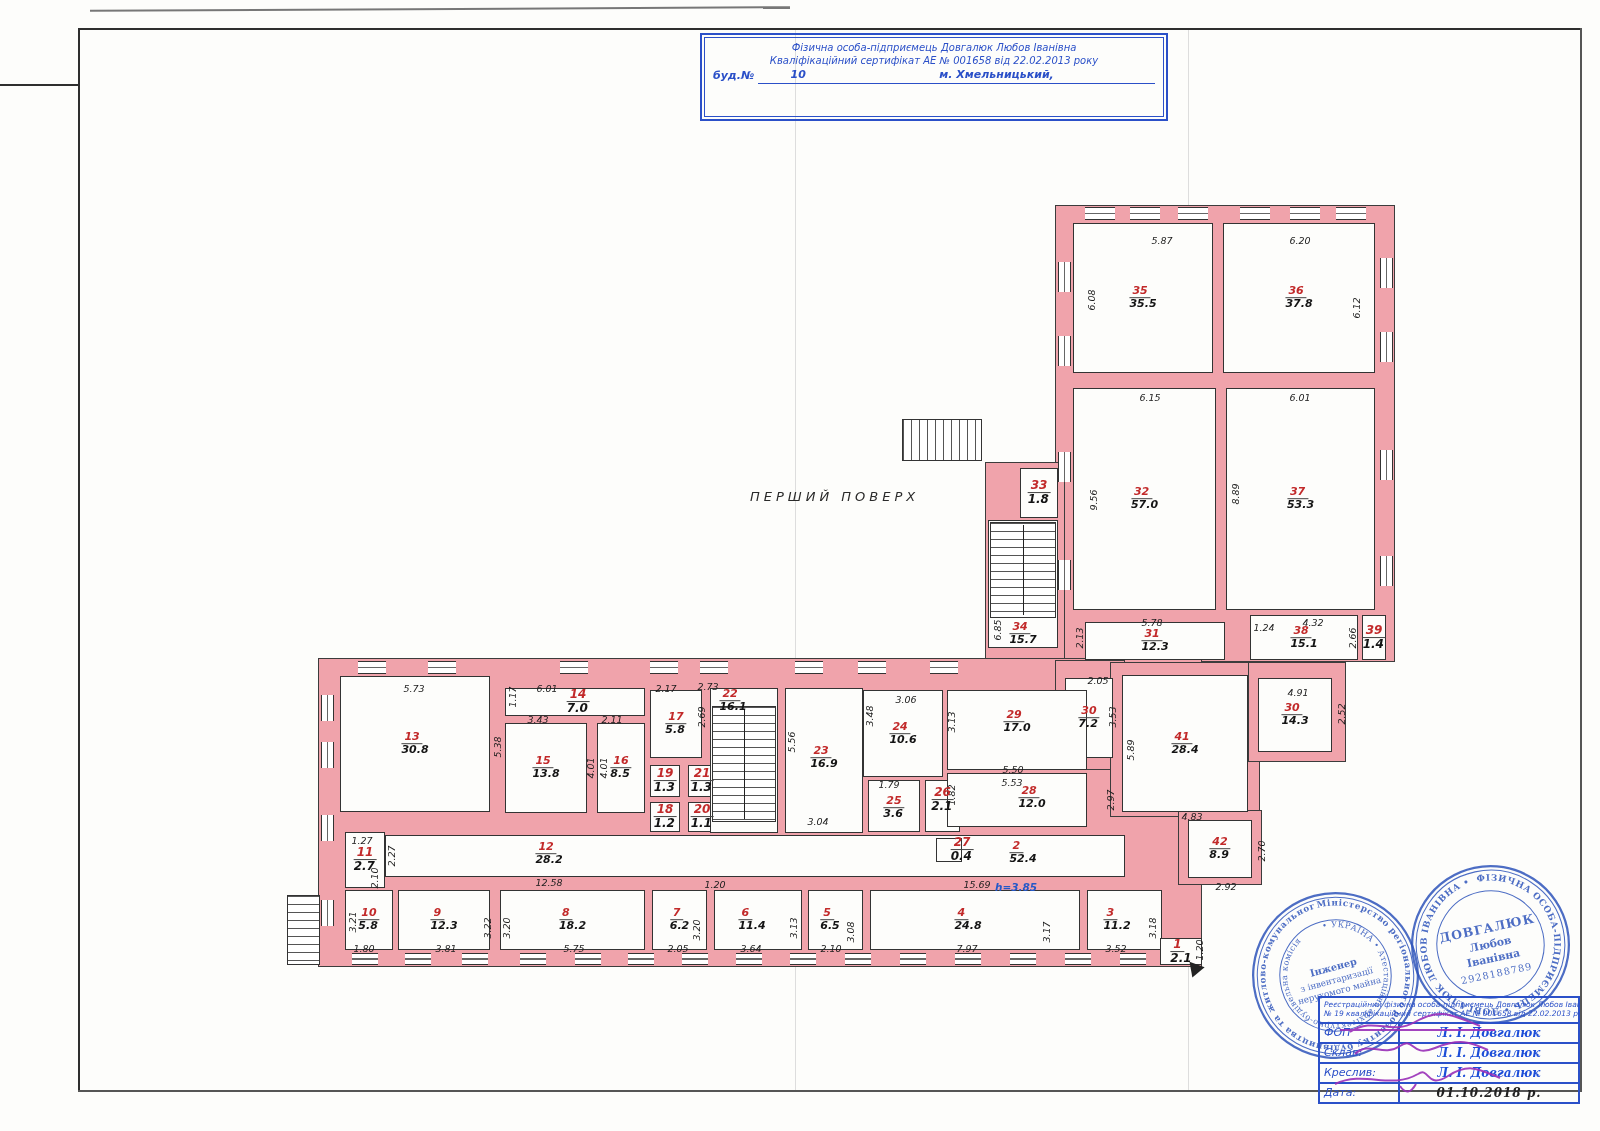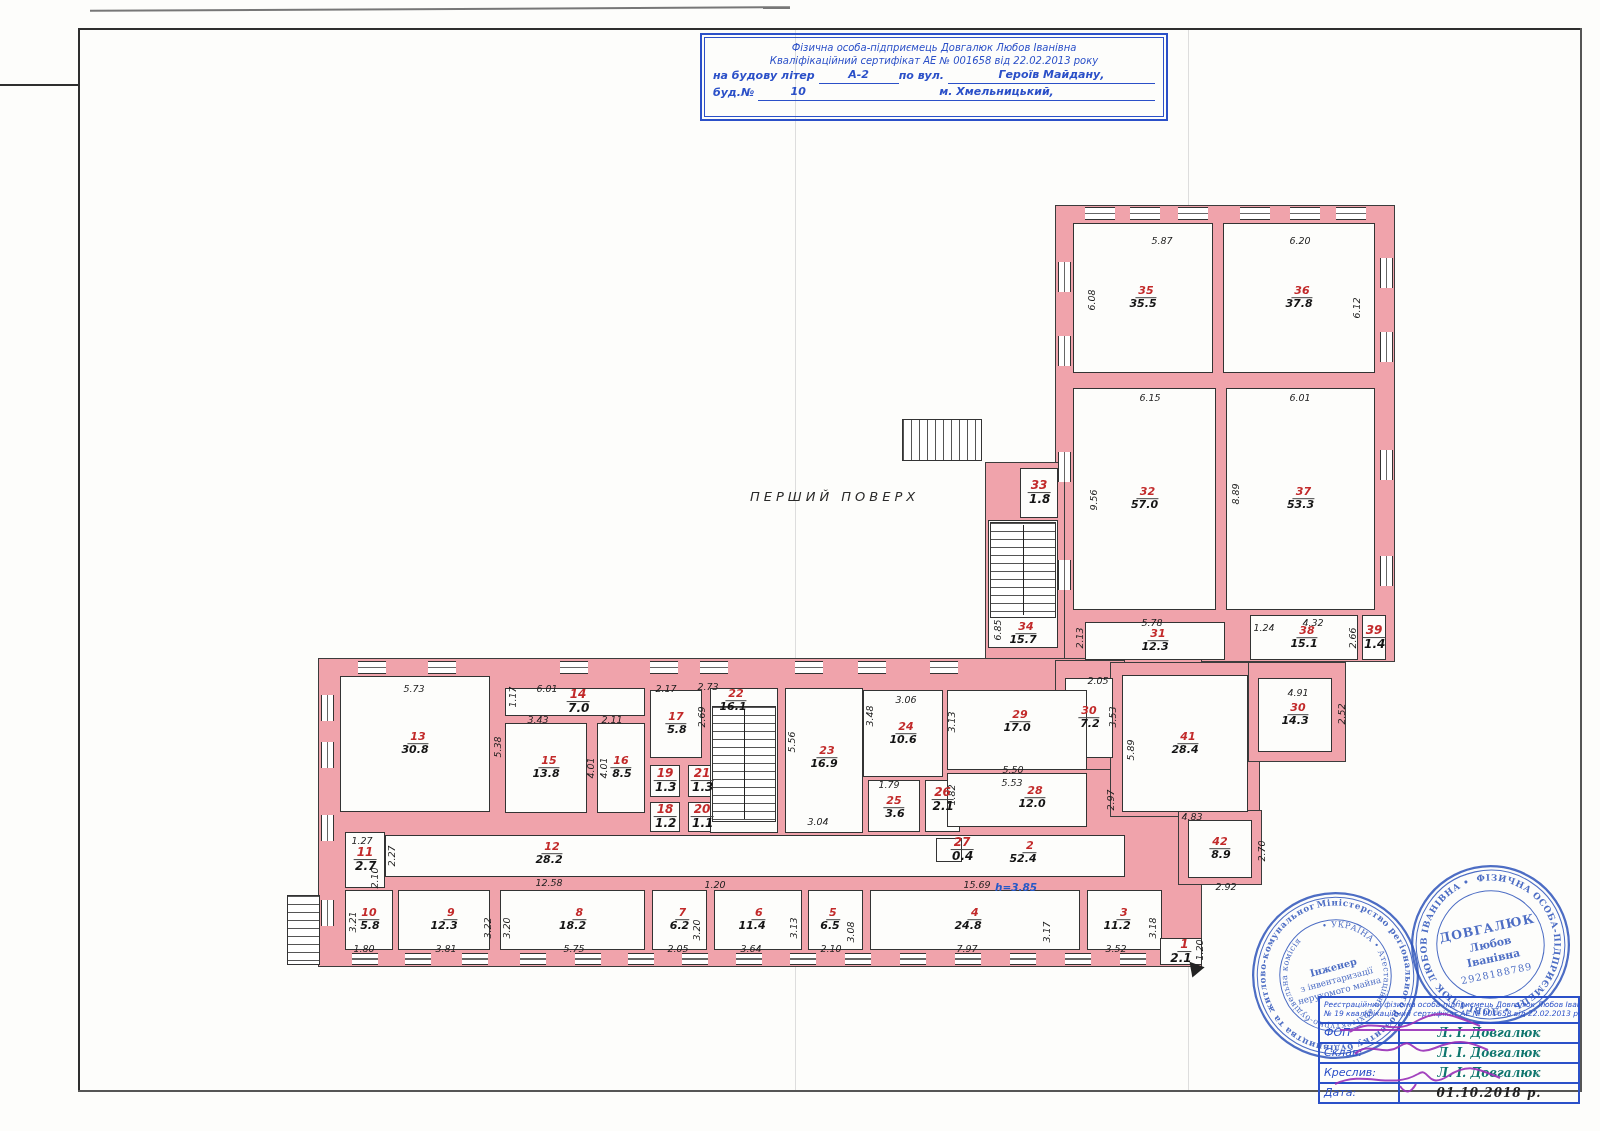--- a/index.html
+++ b/index.html
@@ -17,21 +17,21 @@
   .tb-t .sc2{margin-left:18px;}
   .tb-row{display:flex;font-size:11px;font-weight:bold;line-height:16px;padding:0 8px;align-items:flex-end;white-space:nowrap;}
   .tb-row .u{border-bottom:1.5px solid #2b50c8;text-align:center;}
   .tb-row .w90{width:80px;}
   .tb-row .grow{flex:1;}
   .tb-row .lbl{padding-right:4px;}
   
   #plan{position:absolute;left:0;top:0;width:1600px;height:1131px;}
   .body-walls{position:absolute;background:#f0a3ab;border:1.5px solid #3c3c3c;box-sizing:border-box;}
   .room{position:absolute;background:#fdfdfb;border:1.3px solid #333;box-sizing:border-box;z-index:2;}
-  .room-label{position:absolute;transform:translate(-50%,-50%);text-align:right;
+  .room-label{position:absolute;transform:translate(-50%,-50%);text-align:left;
       font:italic bold 11px "DejaVu Sans",sans-serif;line-height:1.12;z-index:6;white-space:nowrap;}
   .room-label .rn{color:#c22a2a;display:inline-block;border-bottom:1px solid #444;padding:0 3px;}
   .room-label .ra{display:block;color:#141414;}
   .room-label.small{font-size:12px;}
   .dim{position:absolute;transform:translate(-50%,-50%);font:italic 9.5px "DejaVu Sans",sans-serif;
       color:#1d1d1d;z-index:5;white-space:nowrap;}
   .dim.v{transform:translate(-50%,-50%) rotate(-90deg);}
   .dim.hdim{color:#2458c8;font-weight:bold;font-size:10.5px;}
   .win-h{position:absolute;z-index:3;background:linear-gradient(#fff 42%,#666 42%,#666 58%,#fff 58%);
       border-top:1.2px solid #333;border-bottom:1.2px solid #333;box-sizing:border-box;}
@@ -56,21 +56,21 @@
   .stamp .c2{font-size:8.5px;text-anchor:middle;}
   .stamp .nm{font-size:12px;font-weight:bold;text-anchor:middle;letter-spacing:1px;}
   .stamp .nm2{font-size:10.5px;font-weight:bold;text-anchor:middle;}
   .stamp .code{font-size:9.5px;text-anchor:middle;letter-spacing:1px;}
   .sigtable{position:absolute;left:1318px;top:996px;width:262px;height:108px;z-index:9;
       border:2px solid #2b50c8;box-sizing:border-box;color:#2b50c8;font-style:italic;}
   .st-head{font-size:7.5px;line-height:9px;padding:2px 4px;height:24px;box-sizing:border-box;
       overflow:hidden;white-space:nowrap;}
   .st-row{display:flex;border-top:2px solid #2b50c8;box-sizing:border-box;}
   .st-l{width:78px;padding:2px 4px;font-size:11px;box-sizing:border-box;}
-  .st-r{flex:1;border-left:2px solid #2b50c8;padding:2px 6px;font-size:12px;color:#0f766e;
+  .st-r{flex:1;border-left:2px solid #2b50c8;padding:2px 6px;font-size:12px;color:#1d4ed8;
       font-family:"DejaVu Serif","Liberation Serif",serif;font-weight:bold;box-sizing:border-box;text-align:center;}
   .st-row.date .st-r{color:#222;font-style:italic;letter-spacing:1px;}
   .sig-overlay{position:absolute;left:1330px;top:1006px;z-index:10;}
 </style>
 </head>
 <body>
 
 <div id="sheet">
 
   <div class="sline" style="left:78px;top:28px;width:2px;height:1064px;"></div>
@@ -79,26 +79,20 @@
   <div class="sline" style="left:1580px;top:28px;width:2px;height:1064px;background:#555;"></div>
   <div class="sline" style="left:0;top:84px;width:78px;height:2px;"></div>
   <div class="sline" style="left:90px;top:8px;width:700px;height:2px;background:#777;transform:rotate(-0.3deg);"></div>
   <div class="fold" style="left:795px;top:30px;height:1060px;"></div>
   <div class="fold" style="left:1188px;top:30px;height:1060px;"></div>
 
   <div class="titleblock">
     <div class="tb-inner">
       <div class="tb-s">Фізична особа-підприємець Довгалюк Любов Іванівна</div>
       <div class="tb-s">Кваліфікаційний сертифікат АЕ № 001658 від 22.02.2013 року</div>
-      <div class="tb-row">
-        <span class="lbl">на будову літер</span>
-        <span class="u w90">А-2</span>
-        <span class="lbl">по вул.</span>
-        <span class="u grow">Героїв Майдану,</span>
-      </div>
       <div class="tb-row">
         <span class="lbl">буд.№</span>
         <span class="u w90">10</span>
         <span class="u grow">м. Хмельницький,</span>
       </div>
     </div>
   </div>
 
   <div id="plan">
       <div class="body-walls" style="left: 1055px; top: 205px; width: 340px; height: 457px;"></div>

